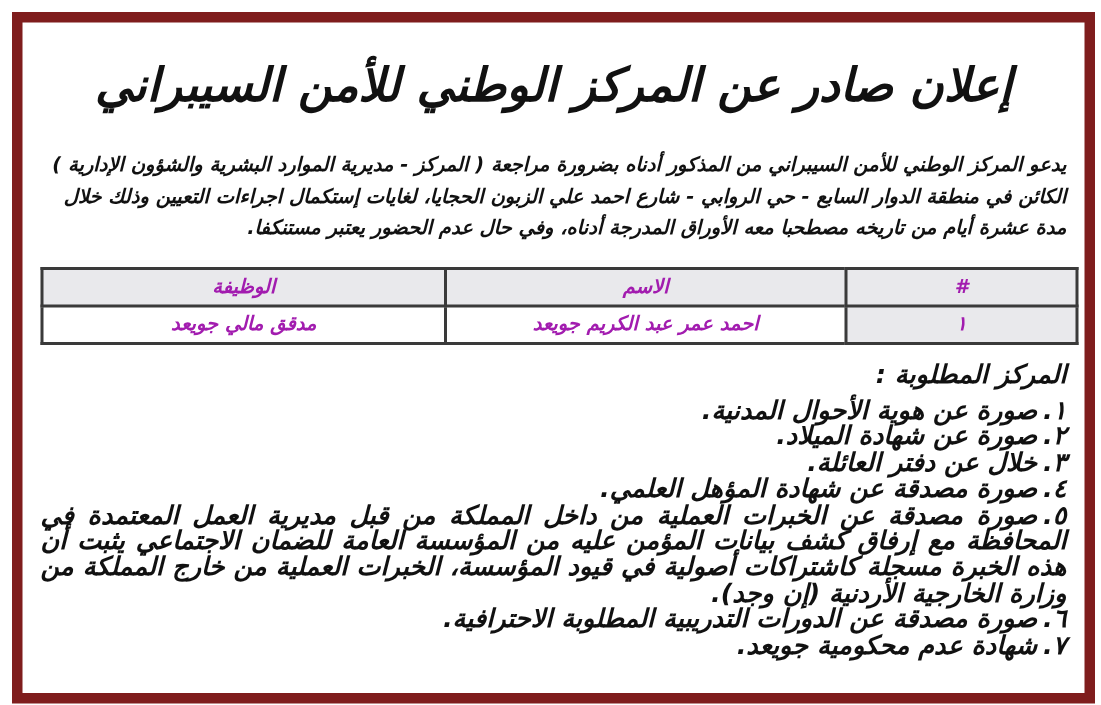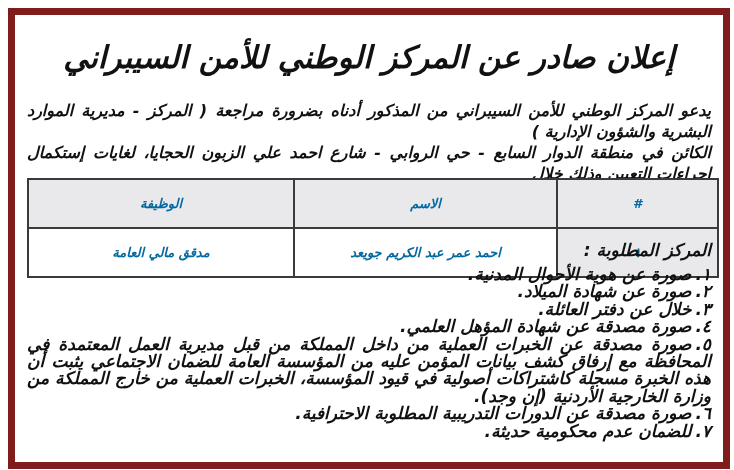--- a/index.html
+++ b/index.html
@@ -36,43 +36,43 @@
     font-weight: bold;
     color: #111;
     letter-spacing: 0;
     line-height: 40px;
   }
   .intro {
     position: absolute;
     top: 85px;
     right: 12px;
     left: 12px;
-    font-size: 16px;
+    font-size: 13px;
     font-weight: bold;
     line-height: 21px;
     text-align: justify;
     color: #111;
   }
   .intro p { margin: 0; }
   table.people {
     position: absolute;
     top: 163px;
     left: 12px;
     width: 692px;
     border-collapse: collapse;
     font-size: 13px;
     font-weight: bold;
   }
   table.people td, table.people th {
     border: 2px solid #3a3a3a;
     height: 23px;
-    padding: 12px;
+    padding: 0;
     text-align: center;
     font-weight: bold;
-    color: #0369a1;
+    color: #a21caf;
   }
   table.people thead th { background: #e9e9ec; }
   table.people td.num { background: #e9e9ec; }
   .col-num { width: 154px; }
   .col-name { width: 268px; }
   .col-job { width: 270px; }
   .docs-title {
     position: absolute;
     top: 222px;
     right: 12px;
@@ -115,30 +115,30 @@
       <tr>
         <th class="col-num">#</th>
         <th class="col-name">الاسم</th>
         <th class="col-job">الوظيفة</th>
       </tr>
     </thead>
     <tbody>
       <tr>
         <td class="num">١</td>
         <td>احمد عمر عبد الكريم جويعد</td>
-        <td>مدقق مالي العامة</td>
+        <td>مدقق مالي جويعد</td>
       </tr>
     </tbody>
   </table>
 
   <div class="docs-title">المركز المطلوبة :</div>
 
   <ol class="docs">
     <li><span class="n">١.</span><span>صورة عن هوية الأحوال المدنية.</span></li>
     <li><span class="n">٢.</span><span>صورة عن شهادة الميلاد.</span></li>
     <li><span class="n">٣.</span><span>خلال عن دفتر العائلة.</span></li>
     <li><span class="n">٤.</span><span>صورة مصدقة عن شهادة المؤهل العلمي.</span></li>
     <li><span class="n">٥.</span><span>صورة مصدقة عن الخبرات العملية من داخل المملكة من قبل مديرية العمل المعتمدة في المحافظة مع إرفاق كشف بيانات المؤمن عليه من المؤسسة العامة للضمان الاجتماعي يثبت أن هذه الخبرة مسجلة كاشتراكات أصولية في قيود المؤسسة، الخبرات العملية من خارج المملكة من وزارة الخارجية الأردنية (إن وجد).</span></li>
     <li><span class="n">٦.</span><span>صورة مصدقة عن الدورات التدريبية المطلوبة الاحترافية.</span></li>
-    <li><span class="n">٧.</span><span>للضمان عدم محكومية حديثة.</span></li>
+    <li><span class="n">٧.</span><span>شهادة عدم محكومية جويعد.</span></li>
   </ol>
 
 </div>
 
 </body></html>

